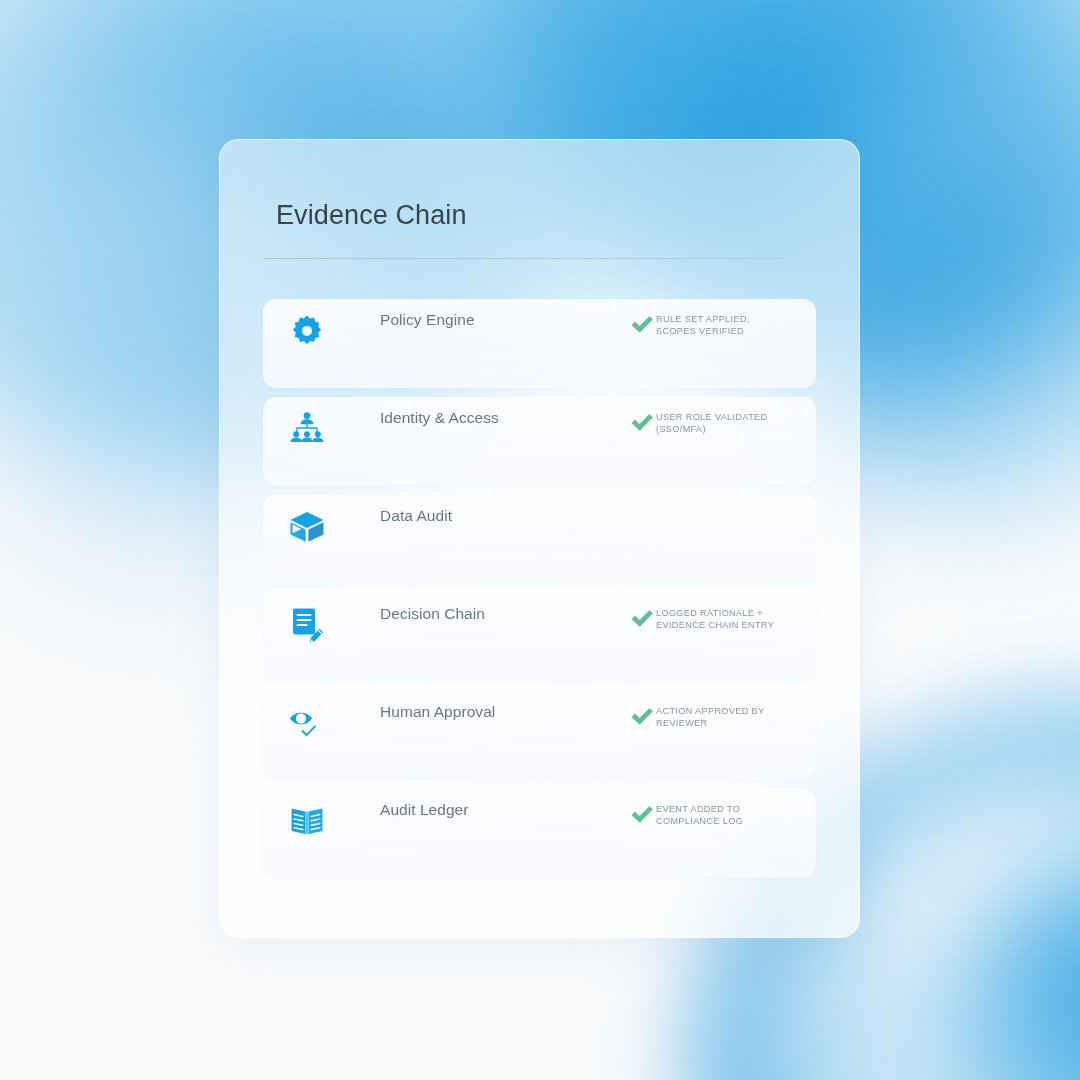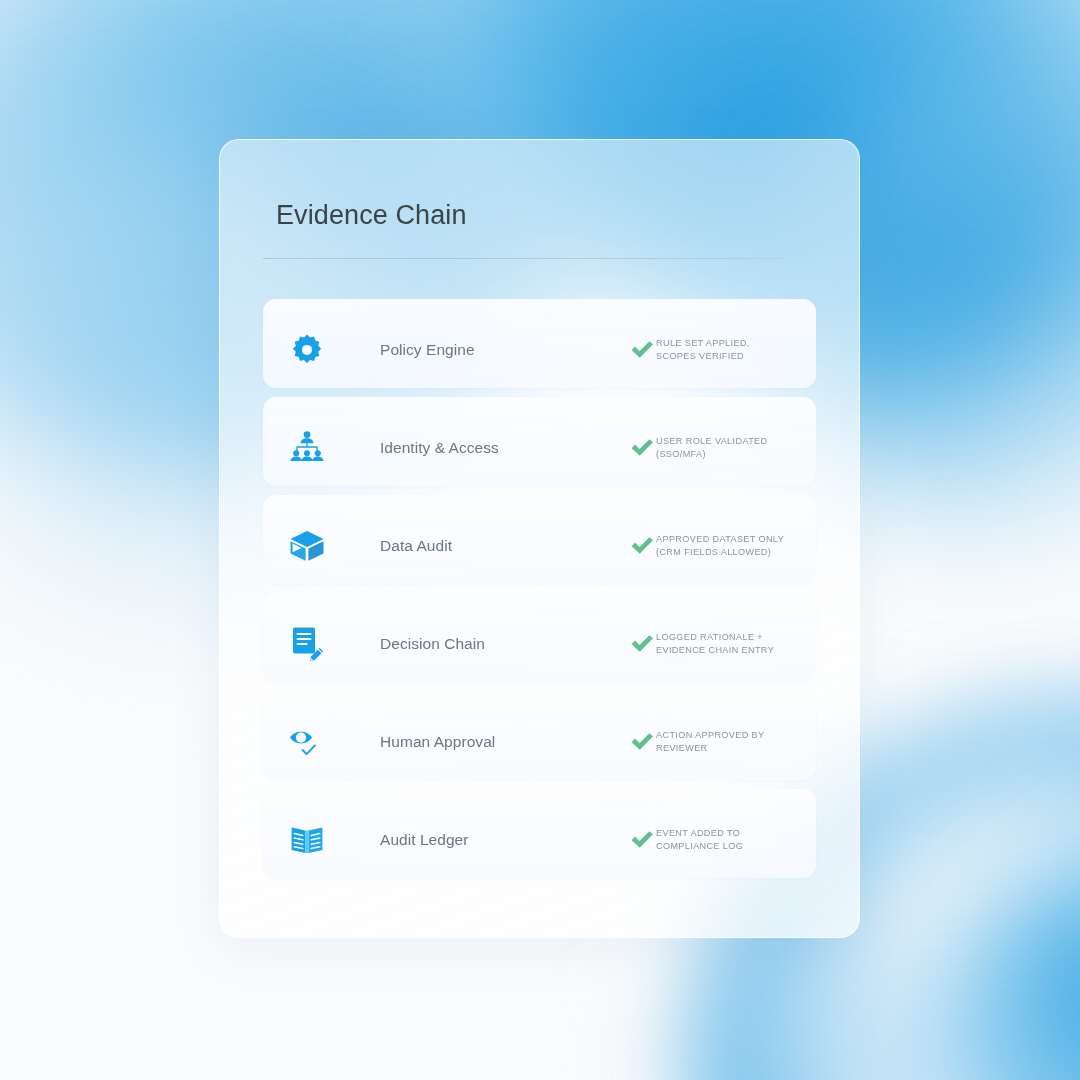--- a/index.html
+++ b/index.html
@@ -167,21 +167,21 @@
 
   .row {
     position: relative;
     height: 89px;
     border-radius: 13px;
     background: linear-gradient(180deg,
         rgba(252,253,255,0.93) 0%,
         rgba(247,250,254,0.88) 100%);
     box-shadow: 0 1px 3px rgba(120,160,200,0.06);
     display: flex;
-    align-items: center;
+    align-items: flex-start;
     padding: 12px 18px 0 24px;
   }
 
   .row-icon {
     width: 40px;
     height: 40px;
     flex: 0 0 40px;
     display: flex;
     align-items: center;
     justify-content: center;
@@ -288,29 +288,20 @@
       <div class="row">
         <div class="row-icon">
           <svg width="38" height="34" viewBox="0 0 38 34">
             <path fill="#17A2E8" d="M19 2.0 L35.5 10.0 L19 18.0 L2.5 10.0 Z"></path>
             <path fill="#17A2E8" d="M2.5 12.2 L17.6 19.6 L17.6 31.8 L2.5 24.4 Z" opacity="0.95"></path>
             <path fill="#1E8FD0" d="M20.4 19.6 L35.5 12.2 L35.5 24.4 L20.4 31.8 Z" opacity="0.95"></path>
             <path fill="#f9fbfd" d="M4.6 14.6 L13.4 18.9 L4.6 23.2 Z"></path>
           </svg>
         </div>
         <div class="row-label">Data Audit</div>
-        <div class="row-status">
-          <div class="check-icon">
-            <svg width="28" height="28" viewBox="0 0 28 28">
-              <path fill="#63BF92" d="M3.6 14.2 L7.0 10.4 L11.5 15.0 L21.4 5.2 L25.0 8.2 L11.8 21.8 Z"></path>
-            </svg>
-          </div>
-          <div class="status-text">APPROVED DATASET ONLY
-(CRM FIELDS ALLOWED)</div>
-        </div>
       </div>
 
       <div class="row">
         <div class="row-icon">
           <svg width="36" height="38" viewBox="0 0 36 38">
             <rect x="4" y="2.5" width="22" height="26" rx="2" fill="#17A2E8"></rect>
             <g stroke="#f9fbfd" stroke-width="2.1" stroke-linecap="round">
               <path d="M8.6 9.0 H21.4"></path>
               <path d="M8.6 14.0 H21.4"></path>
               <path d="M8.6 19.0 H17.6"></path>

